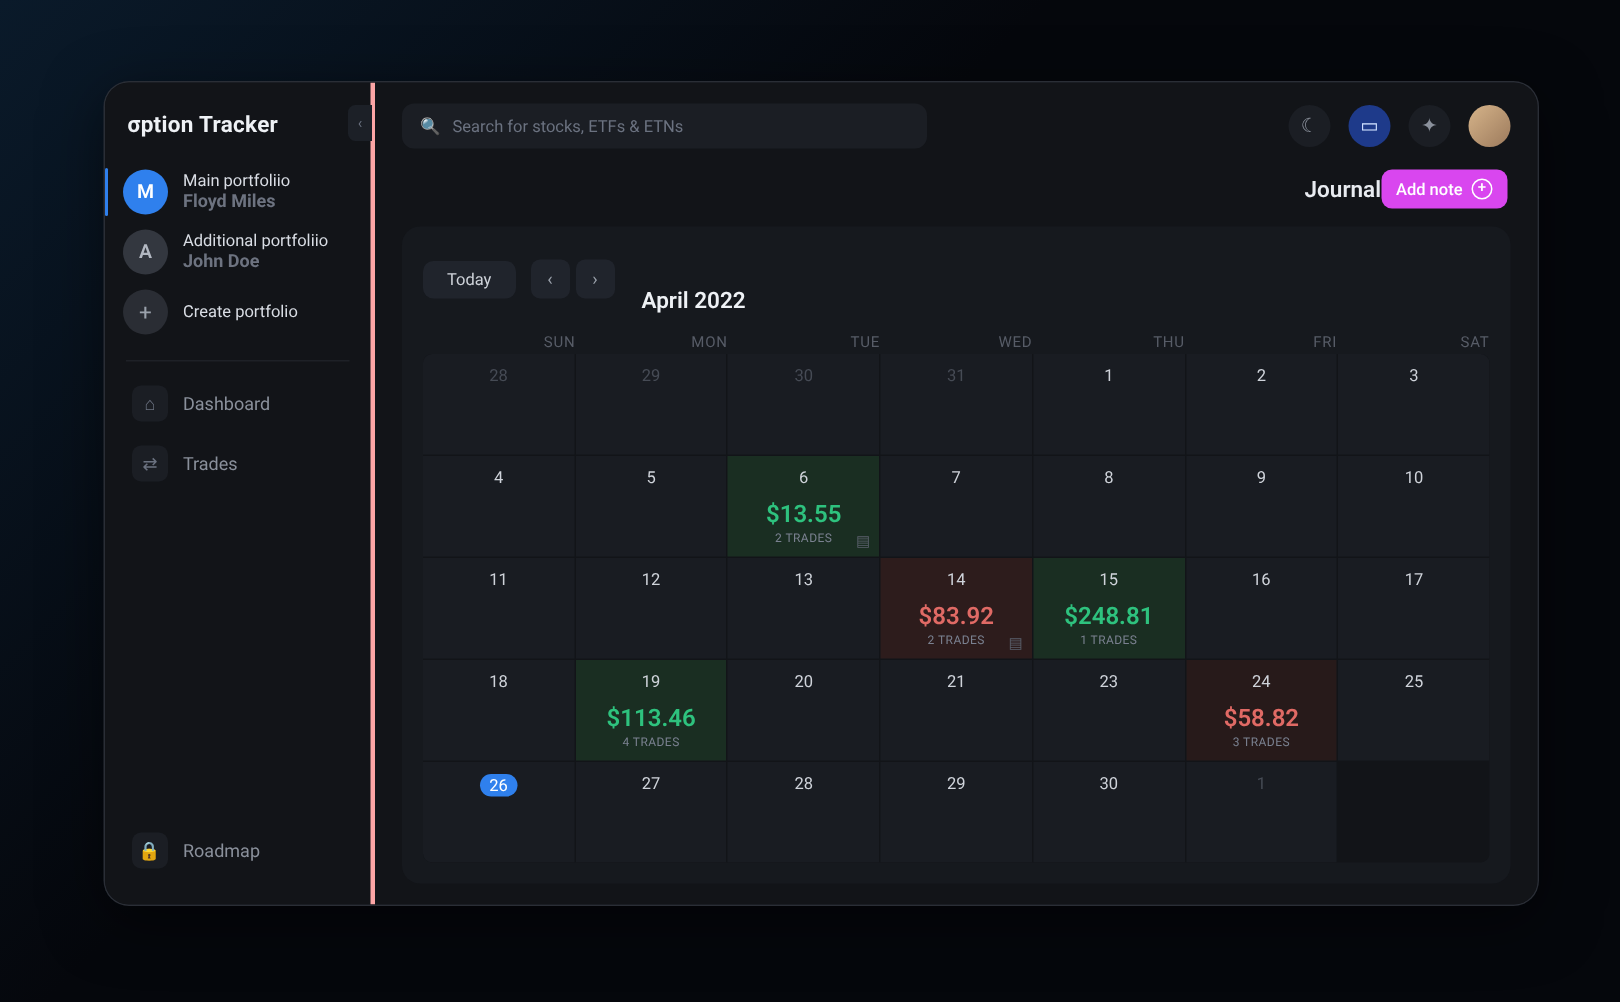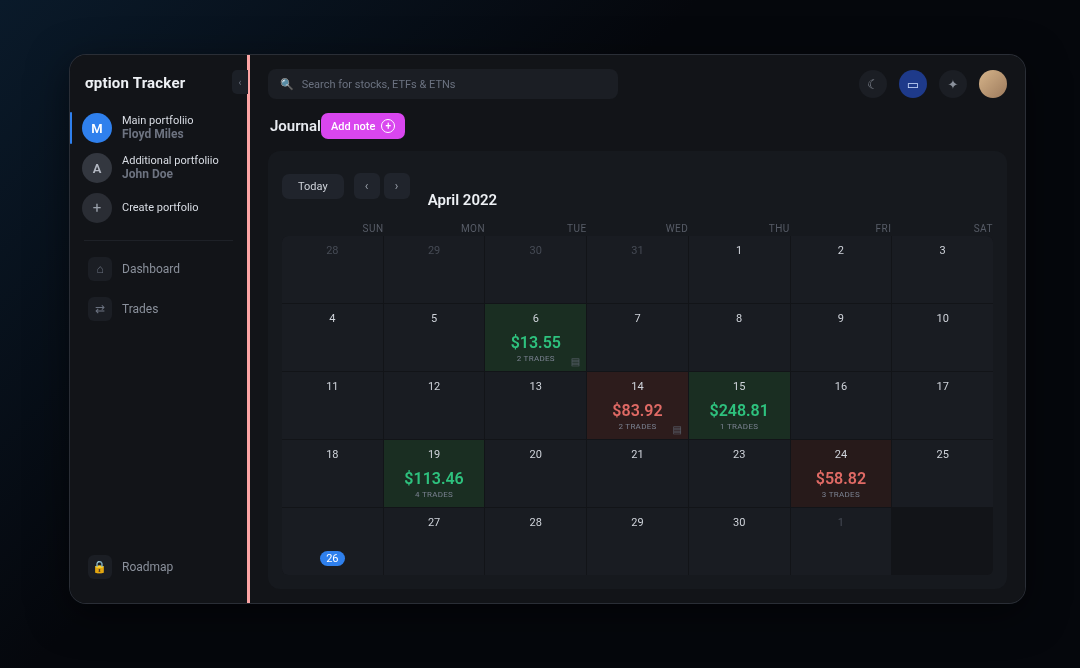--- a/index.html
+++ b/index.html
@@ -94,21 +94,21 @@
 .iconbtn{
   width:28px;height:28px;border-radius:50%;background:#1b1e24;
   display:flex;align-items:center;justify-content:center;color:#8a909b;font-size:13px;
 }
 .iconbtn.cal{background:#1e3a8a;color:#cfe0ff;}
 .avatar{
   width:28px;height:28px;border-radius:50%;
   background:linear-gradient(135deg,#d6b48a,#9c7a5c);
 }
 .titlebar{
-  display:flex;align-items:center;justify-content:flex-start;
+  display:flex;align-items:center;justify-content:flex-end;
   padding:10px 20px 8px 20px;
 }
 .pagetitle{color:#e8ebf0;font-size:15px;font-weight:600;}
 .addnote{
   display:flex;align-items:center;gap:6px;
   background:#d946ef;color:#fff;border-radius:7px;
   font-size:11px;font-weight:500;padding:6px 10px;
 }
 .addnote .plusico{
   width:14px;height:14px;border:1.5px solid #fff;border-radius:50%;
@@ -153,21 +153,21 @@
 .cell.green{background:#1a2e22;}
 .cell.green .amt{color:#2ec27e;}
 .cell.red{background:#2d1c1c;}
 .cell.red .amt{color:#e06a65;}
 .cell.redlt{background:#271a1a;text-align:center;}
 .cell.redlt .amt{color:#e06a65;}
 .noteico{
   position:absolute;right:6px;bottom:4px;font-size:10px;color:#5a606c;
 }
 .todaybadge{
-  background:#2f80ed;color:#fff;border-radius:9px;padding:1px 6px;font-size:11px;margin-top:35px;
+  background:#2f80ed;color:#fff;border-radius:9px;padding:1px 6px;font-size:11px;
 }
 </style>
 </head>
 <body>
 
 <div class="app">
 
   <aside class="sidebar">
     <div class="logo">σption Tracker</div>
     <div class="collapse">‹</div>

